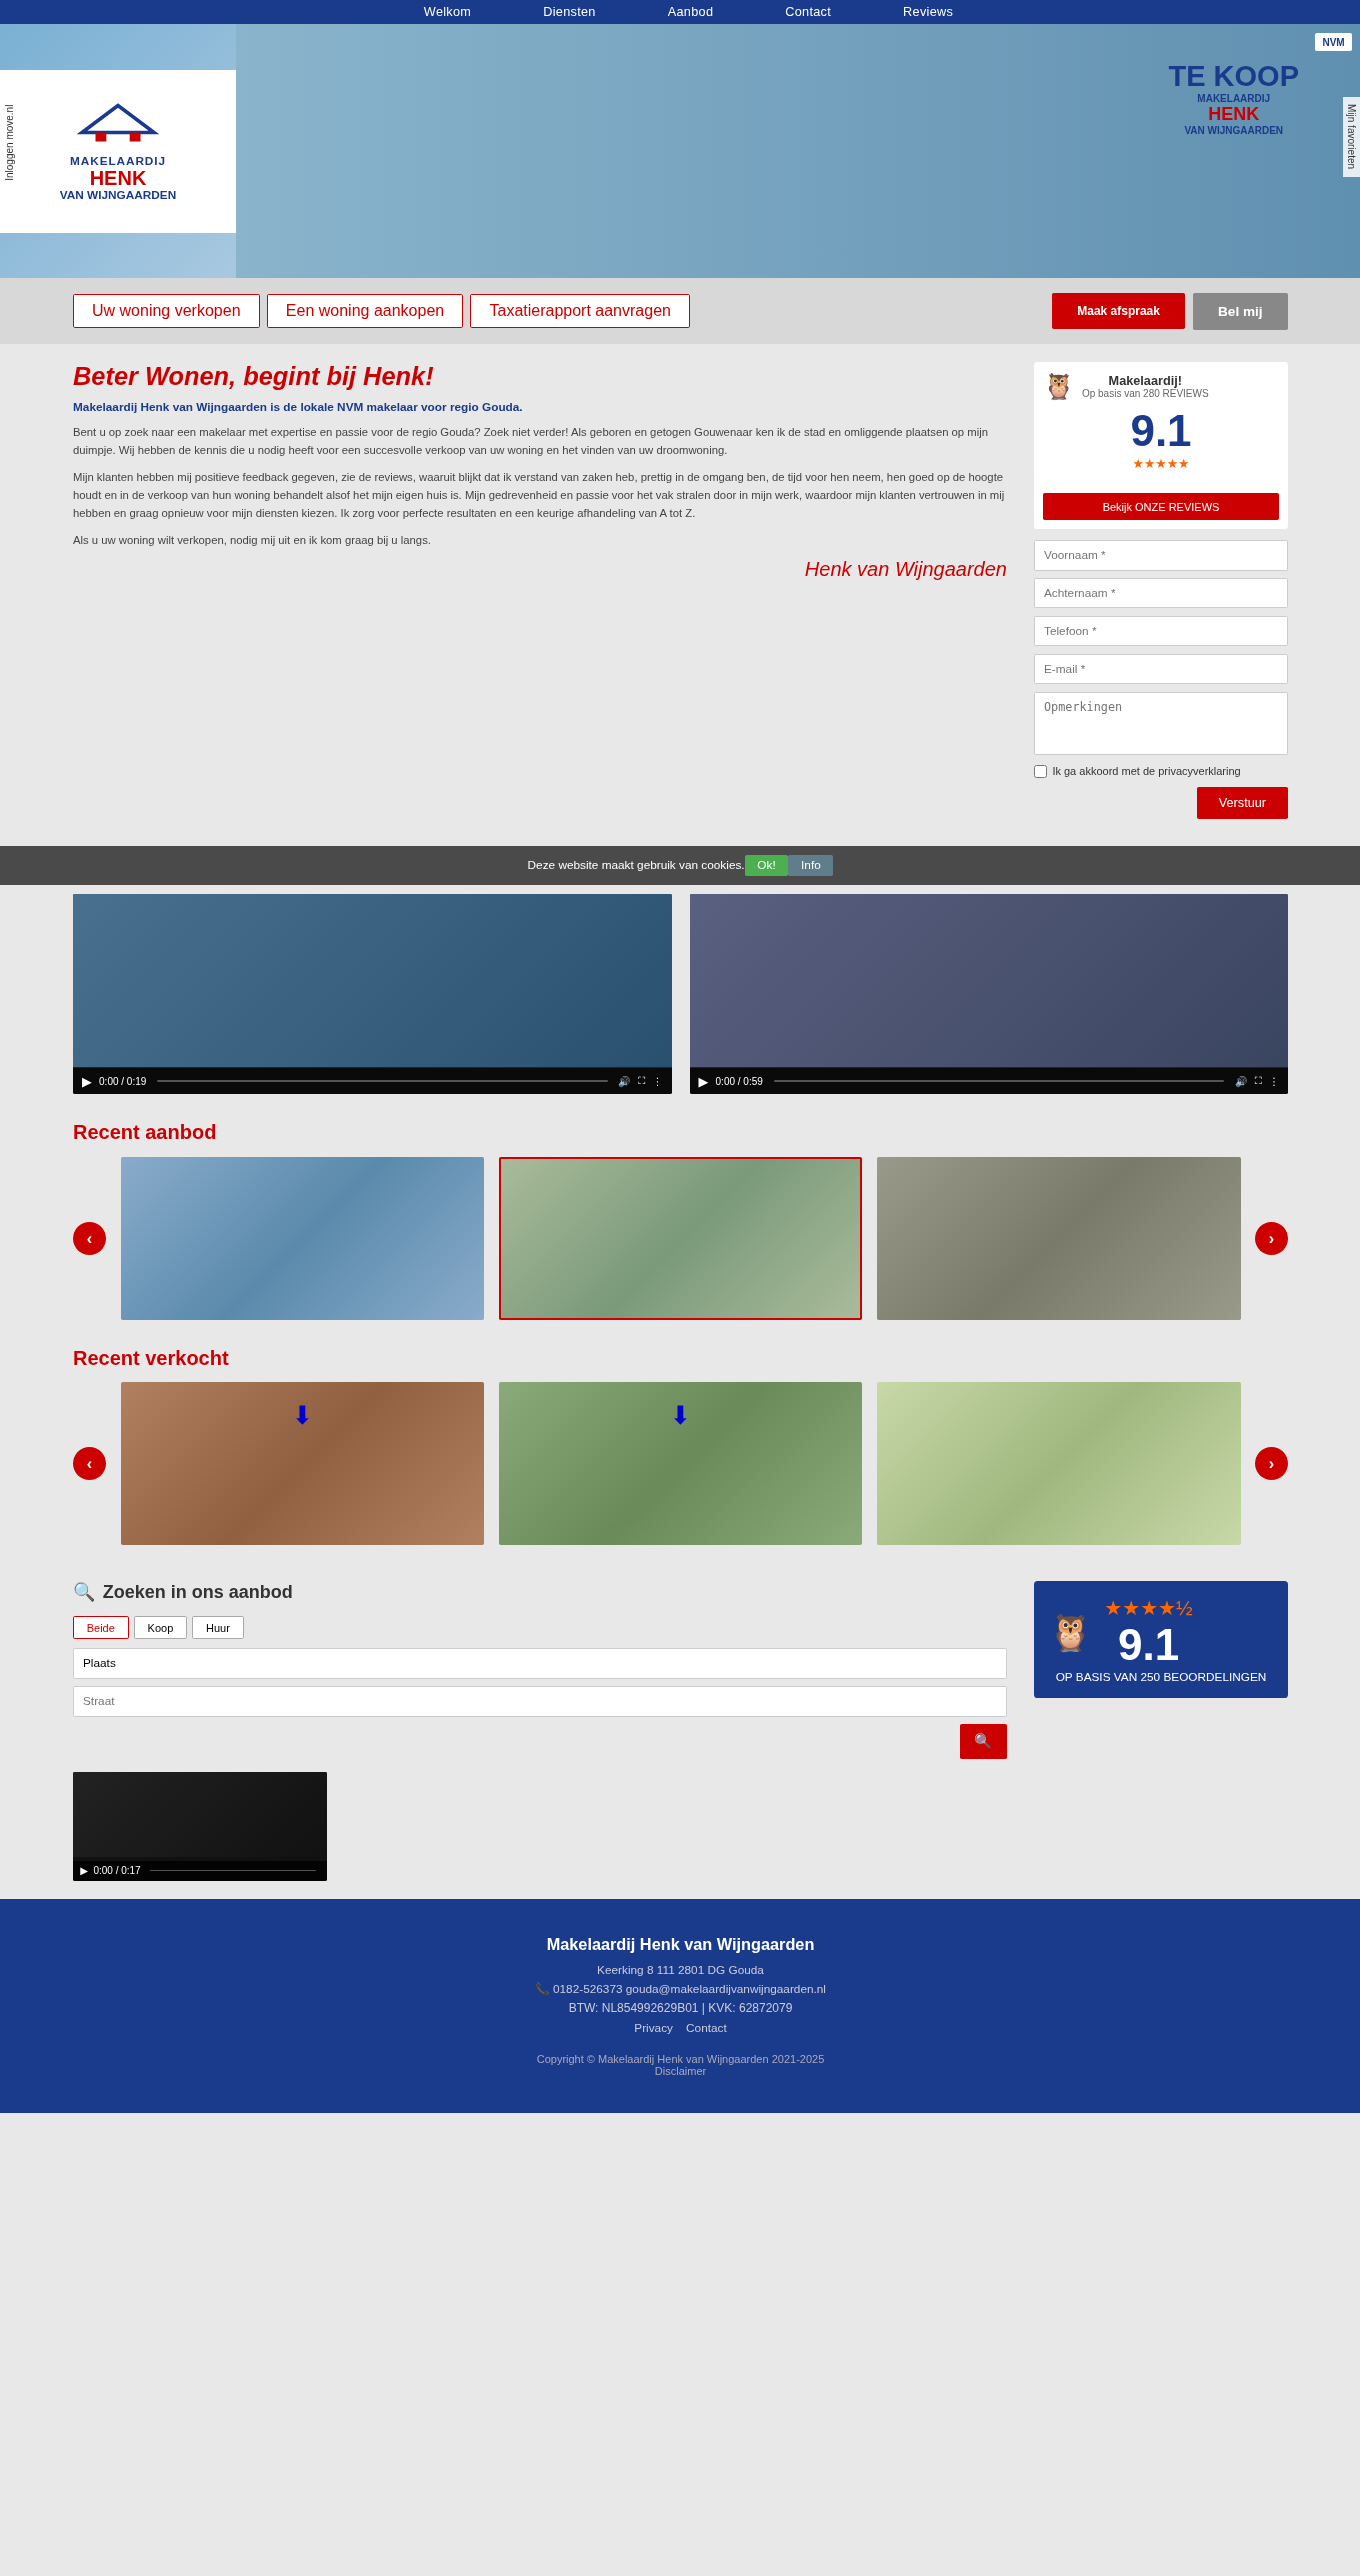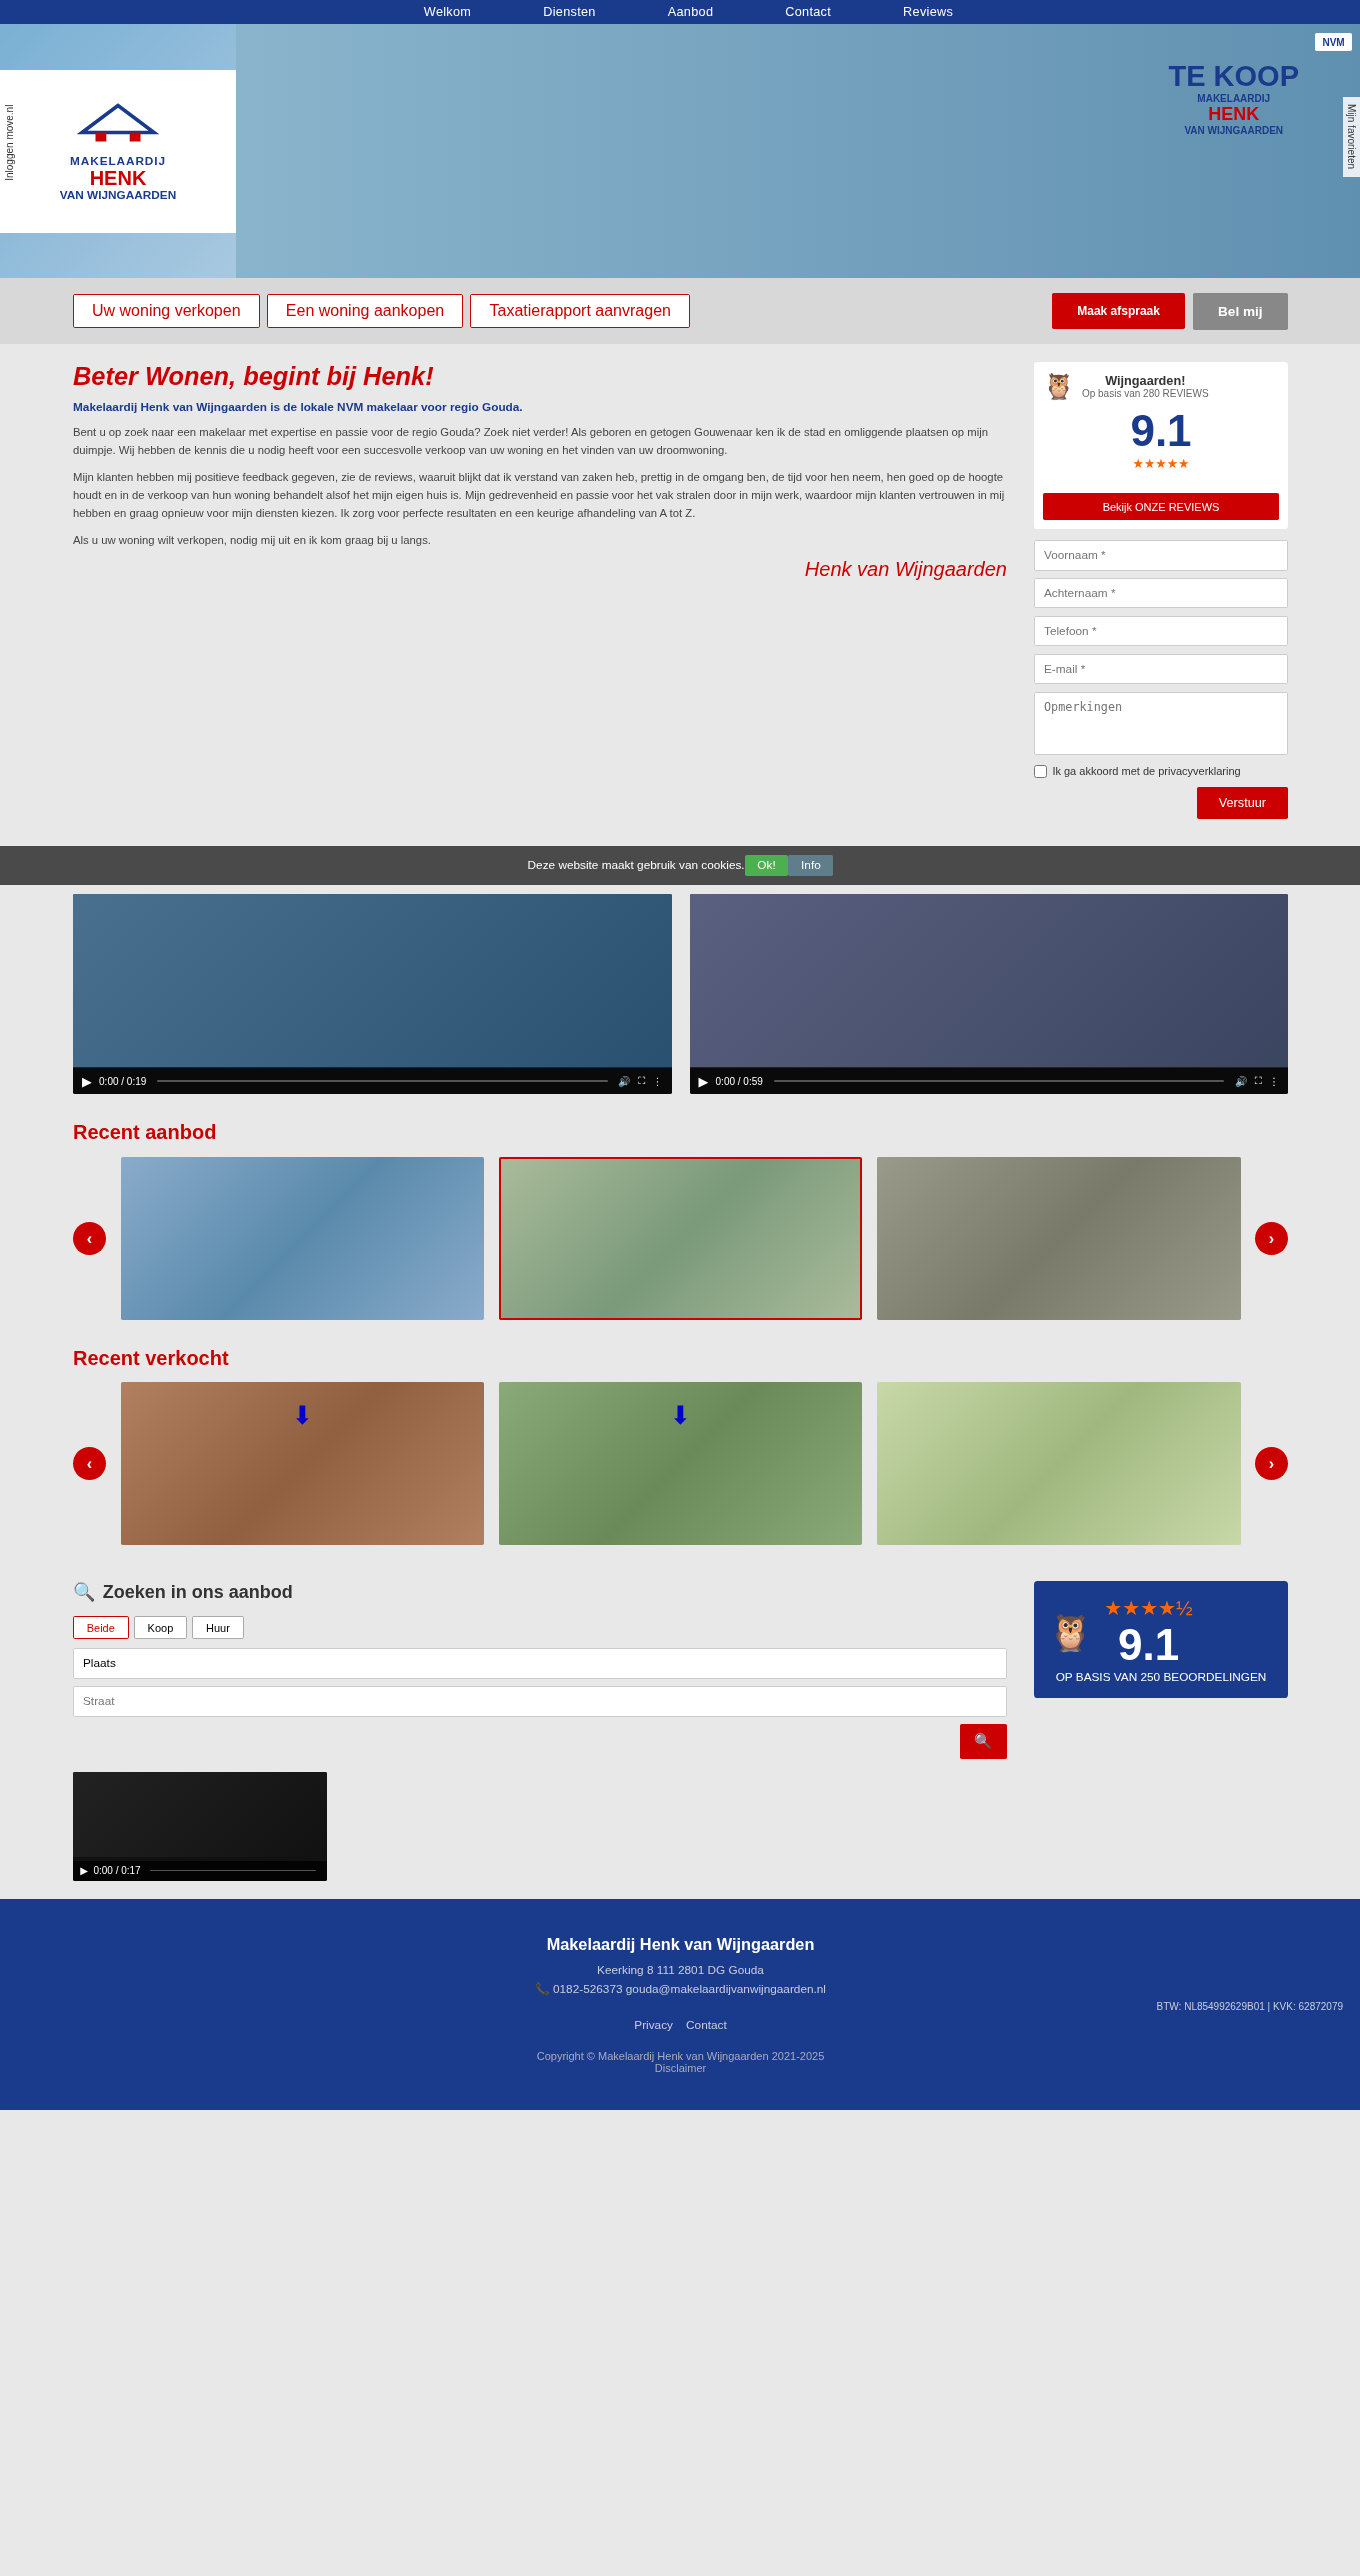--- a/index.html
+++ b/index.html
@@ -94,21 +94,21 @@
     
     .video-small { background: #111; height: 109px; border-radius: 1.8px; display: flex; align-items: flex-end; overflow: hidden; position: relative; }
     .video-small-bg { position: absolute; top: 0; left: 0; right: 0; bottom: 23.6px; background: linear-gradient(135deg, #222 0%, #111 100%); }
     .video-small-controls { background: rgba(0,0,0,0.8); width: 100%; padding: 4.5px 7.3px; display: flex; align-items: center; gap: 5.4px; color: #fff; font-size: 10px; z-index: 1; }
 
     
     .footer { background: #1a3a8c; color: #fff; text-align: center; padding: 36px 18px; }
     .footer-company { font-size: 16.3px; font-weight: bold; margin-bottom: 9px; }
     .footer-address { font-size: 11.8px; margin-bottom: 5.4px; color: #ccd; }
     .footer-phone { font-size: 11.8px; margin-bottom: 5.4px; color: #ccd; }
-    .footer-btw { font-size: 10px; margin-bottom: 5.4px; color: #ccd; text-align: right; }
+    .footer-btw { font-size: 12px; margin-bottom: 5.4px; color: #ccd; }
     .footer-links { font-size: 11.8px; margin-bottom: 18px; color: #ccd; }
     .footer-links a { color: #ccd; text-decoration: none; }
     .footer-copyright { font-size: 11px; color: #aab; margin-top: 14.5px; }
     .footer-disclaimer { font-size: 11px; color: #aab; }
 
     
     .nvm-logo { position: absolute; top: 9px; right: 9px; background: #fff; padding: 3.6px 7.3px; font-size: 10px; font-weight: bold; color: #1a3a8c; border-radius: 1.8px; }
 
     .inloggen-side { position: absolute; left: 0; top: 73px; background: rgba(255,255,255,0.85); writing-mode: vertical-lr; transform: rotate(180deg); padding: 7.3px 3.6px; font-size: 10px; color: #333; z-index: 5; }
     .favorieten-side { position: absolute; right: 0; top: 73px; background: rgba(255,255,255,0.85); writing-mode: vertical-rl; padding: 7.3px 3.6px; font-size: 10px; color: #333; z-index: 5; }
@@ -173,21 +173,21 @@
     <p class="main-text">Mijn klanten hebben mij positieve feedback gegeven, zie de reviews, waaruit blijkt dat ik verstand van zaken heb, prettig in de omgang ben, de tijd voor hen neem, hen goed op de hoogte houdt en in de verkoop van hun woning behandelt alsof het mijn eigen huis is. Mijn gedrevenheid en passie voor het vak stralen door in mijn werk, waardoor mijn klanten vertrouwen in mij hebben en graag opnieuw voor mijn diensten kiezen. Ik zorg voor perfecte resultaten en een keurige afhandeling van A tot Z.</p>
     <p class="main-text">Als u uw woning wilt verkopen, nodig mij uit en ik kom graag bij u langs.</p>
     <div class="main-signature">Henk van Wijngaarden</div>
   </div>
   <div class="main-right">
 
     <div class="review-widget">
       <div class="review-widget-top">
         <span class="review-owl">🦉</span>
         <div>
-          <div class="review-fantastisch">Wijngaarden!</div>
+          <div class="review-fantastisch">Makelaardij!</div>
           <div class="review-basis">Op basis van 280 REVIEWS</div>
         </div>
       </div>
       <div class="review-score">9.1</div>
       <div class="review-stars">★★★★★</div>
       <button class="review-btn">Bekijk ONZE REVIEWS</button>
     </div>
 
     <div class="form-box">
       <input class="form-input" type="text" placeholder="Voornaam *" style="">

